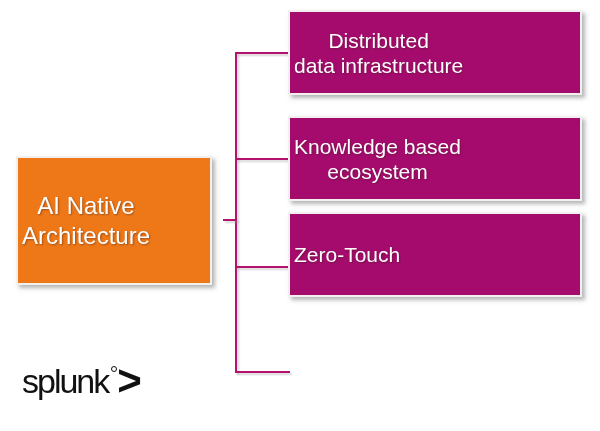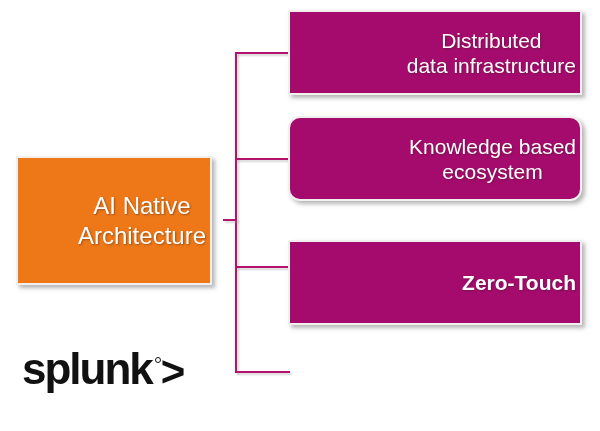--- a/index.html
+++ b/index.html
@@ -15,38 +15,38 @@
     font-family: "Liberation Sans", sans-serif;
     overflow: hidden;
   }
 
   
   .box {
     position: absolute;
     box-sizing: border-box;
     display: flex;
     align-items: center;
-    justify-content: flex-end;
+    justify-content: flex-start;
     text-align: center;
     color: var(--node-text, #ffffff);
     border: 2px solid var(--node-border, #f2f0ee);
     box-shadow: 3px 3px 4px rgba(110,110,110,0.50);
     z-index: 2;
   }
   .node {
     left: 288px;
     width: 294px;
     height: 85px;
     background: var(--node-fill, #a50b6d);
     font-size: 21px;
     line-height: 25px;
   }
   .node-0 { top: 10px; }
-  .node-1 { top: 116px; border-radius: 12px; }
-  .node-2 { top: 240px; font-weight: bold; }
+  .node-1 { top: 116px; }
+  .node-2 { top: 212px; }
   .node-3 { top: 330px; }
 
   .root-node {
     left: 16px;
     top: 156px;
     width: 196px;
     height: 129px;
     background: var(--root-fill, #ee7817);
     font-size: 24px;
     line-height: 30px;
@@ -79,23 +79,24 @@
     left: 22px;
     top: 343px;
     height: 52px;
     color: var(--logo-color, #111111);
     display: flex;
     align-items: baseline;
     line-height: 52px;
     z-index: 2;
   }
   .wordmark {
-    font-size: 44px;
-    font-weight: bold;
+    font-size: 34px;
+    font-weight: normal;
     letter-spacing: -2px;
+    margin-top: 12px;
   }
   .tm-dot {
     display: inline-block;
     width: 4px;
     height: 4px;
     border: 1px solid currentColor;
     border-radius: 50%;
     position: relative;
     top: -21px;
     margin-left: 3px;

